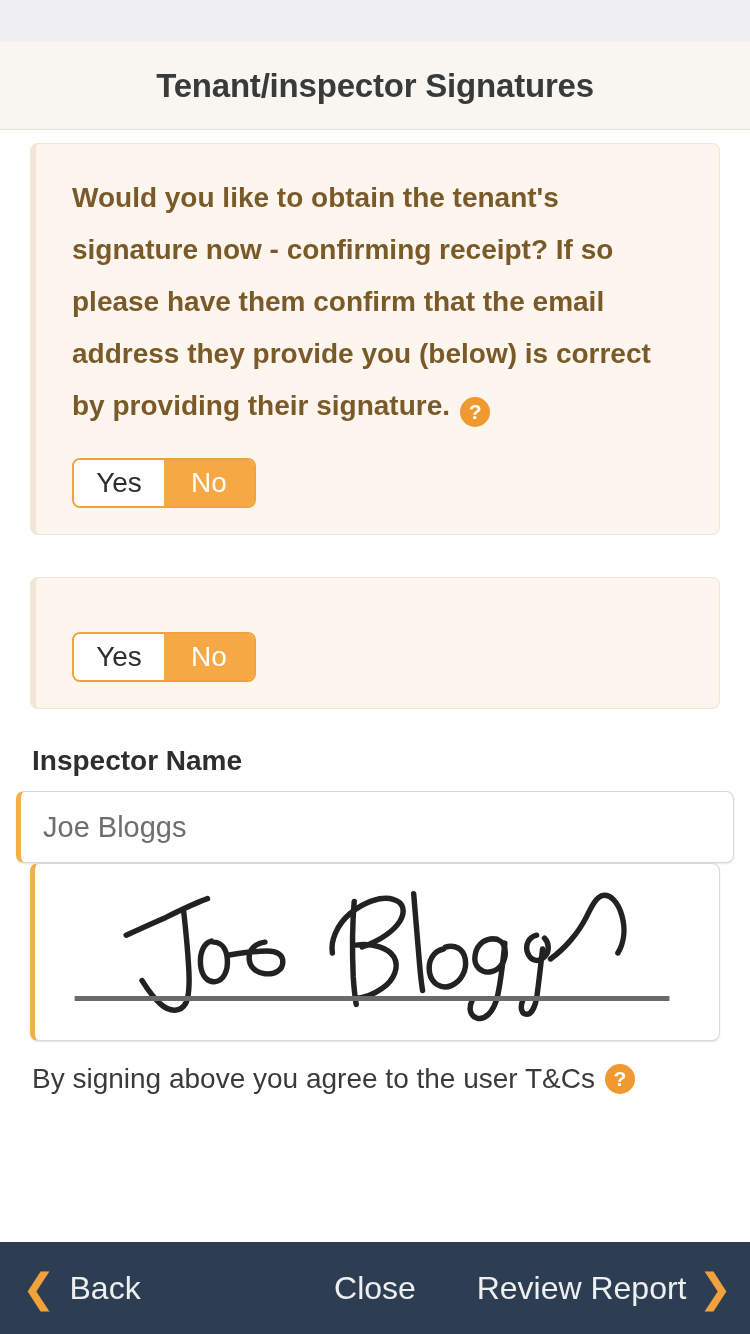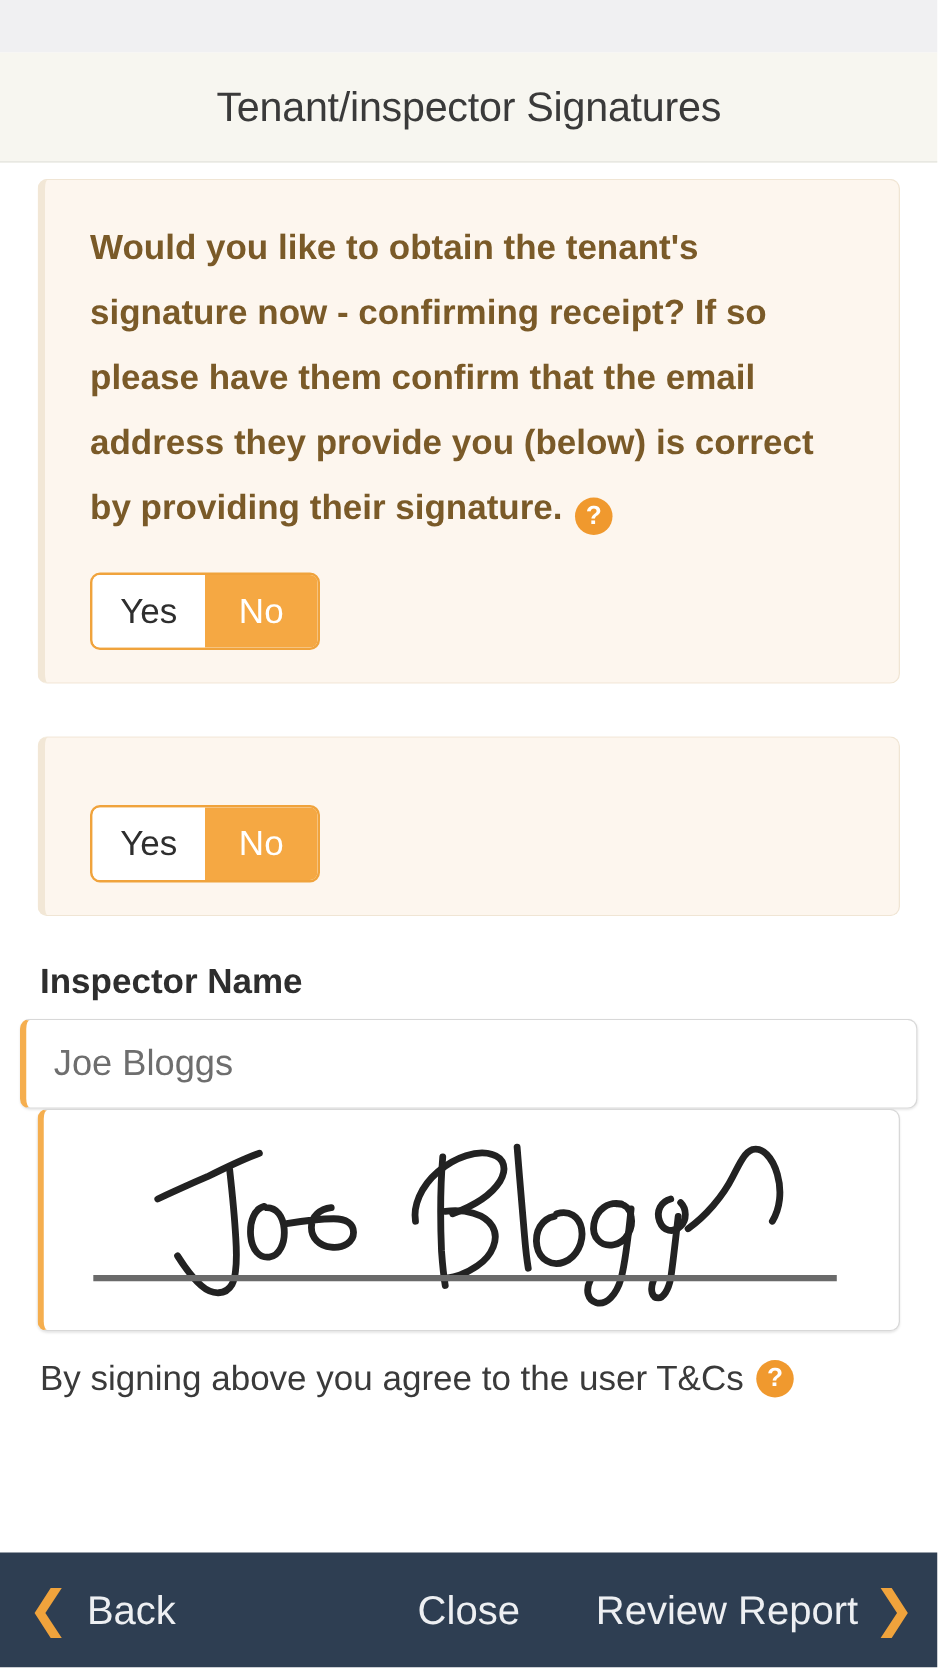--- a/index.html
+++ b/index.html
@@ -31,21 +31,21 @@
     height: 88px;
     background: #F7F6F0;
     border-bottom: 1px solid #E4E3DD;
     display: flex;
     align-items: center;
     justify-content: center;
   }
   .header-title {
     font-size: 33px;
     color: #3A3A3A;
-    font-weight: 400;
+    font-weight: 700;
     letter-spacing: -0.2px;
   }
 
   
   .content {
     position: absolute;
     top: 131px;
     left: 0;
     right: 0;
     bottom: 92px;
@@ -88,21 +88,21 @@
     font-family: "Liberation Sans", sans-serif;
   }
 
   
   .toggle {
     display: inline-flex;
     margin-top: 26px;
     border: 2px solid #F0A33C;
     border-radius: 8px;
     overflow: hidden;
-    height: 62px;
+    height: 50px;
   }
   .toggle-opt {
     min-width: 90px;
     padding: 0 18px;
     display: flex;
     align-items: center;
     justify-content: center;
     font-size: 28px;
     background: #ffffff;
     color: #2E2E2E;

